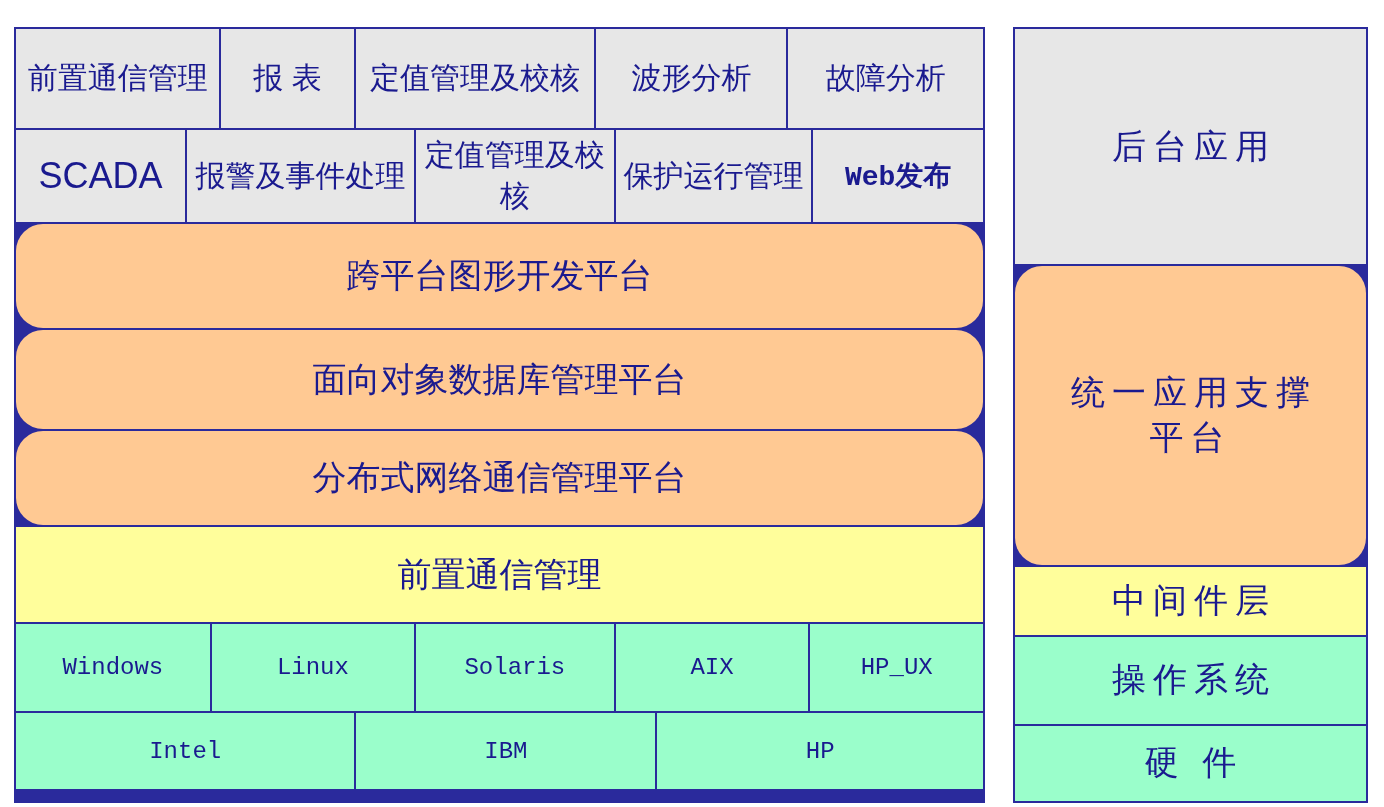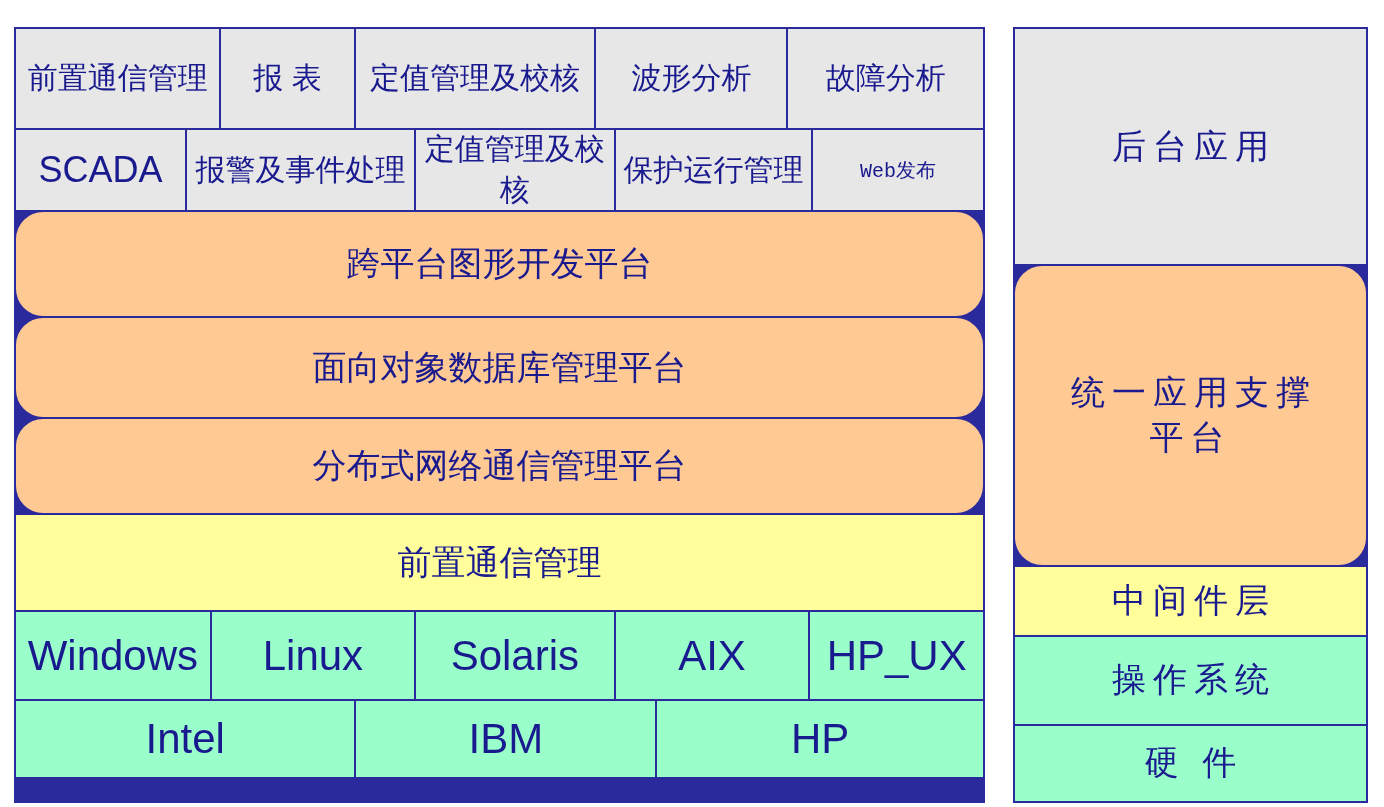--- a/index.html
+++ b/index.html
@@ -31,41 +31,41 @@
     overflow:hidden;
   }
   .gray{background:#E7E7E7;}
   .orange{background:#FFC993;border-radius:27px;}
   .yellow{background:#FFFE9B;}
   .green{background:#9AFECB;}
 
   .cn-sm{font-size:30px;}
   .cn-md{font-size:34px;}
   .latin-lg{font-size:36px;}
-  .latin-md{font-size:42px;}
-  .mono-label{font-family:"Liberation Mono","DejaVu Sans Mono",monospace;font-size:20px;}
+  .latin-md{font-size:24px;font-family:Liberation Mono, monospace;}
+  .mono-label{font-family:"Liberation Mono","DejaVu Sans Mono",monospace;font-size:28px;font-weight:bold;}
   .spaced{letter-spacing:7px;text-indent:7px;}
   .two-line{white-space:pre-line;line-height:1.35;}
 </style>
 </head>
 <body>
 
 <div class="canvas">
 
   <div class="stack left-stack">
 
     <div class="row" style="height:99px">
       <div class="cell gray cn-sm" style="flex:212">前置通信管理</div>
       <div class="cell gray cn-sm" style="flex:138">报 表</div>
       <div class="cell gray cn-sm" style="flex:249">定值管理及校核</div>
       <div class="cell gray cn-sm" style="flex:198">波形分析</div>
       <div class="cell gray cn-sm" style="flex:203">故障分析</div>
     </div>
 
-    <div class="row" style="height:80px">
+    <div class="row" style="height:92px">
       <div class="cell gray latin-lg" style="flex:176">SCADA</div>
       <div class="cell gray cn-sm" style="flex:237">报警及事件处理</div>
       <div class="cell gray cn-sm" style="flex:206">定值管理及校核</div>
       <div class="cell gray cn-sm" style="flex:204">保护运行管理</div>
       <div class="cell gray mono-label" style="flex:177">Web发布</div>
     </div>
 
     <div class="band orange cn-md" style="height:104px">跨平台图形开发平台</div>
     <div class="band orange cn-md" style="height:99px">面向对象数据库管理平台</div>
     <div class="band orange cn-md" style="height:94px">分布式网络通信管理平台</div>

